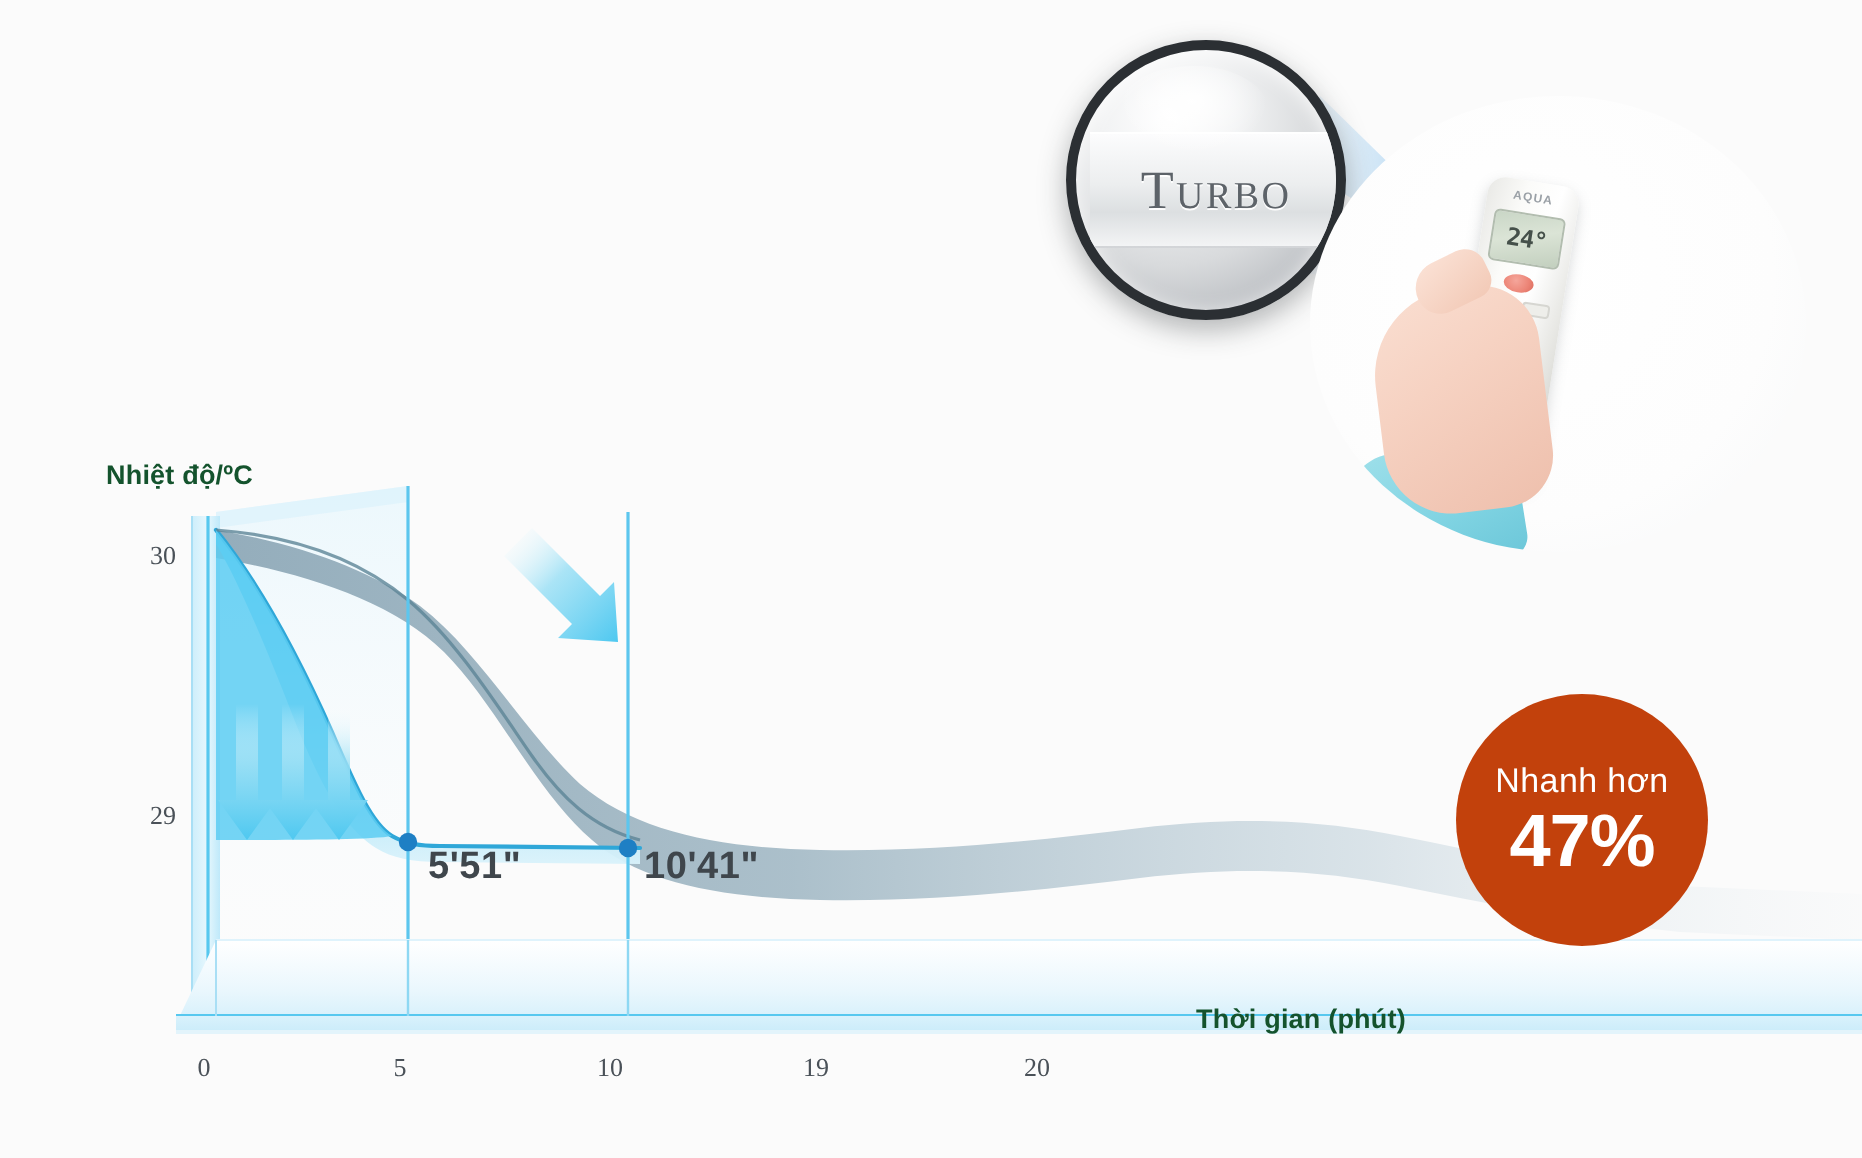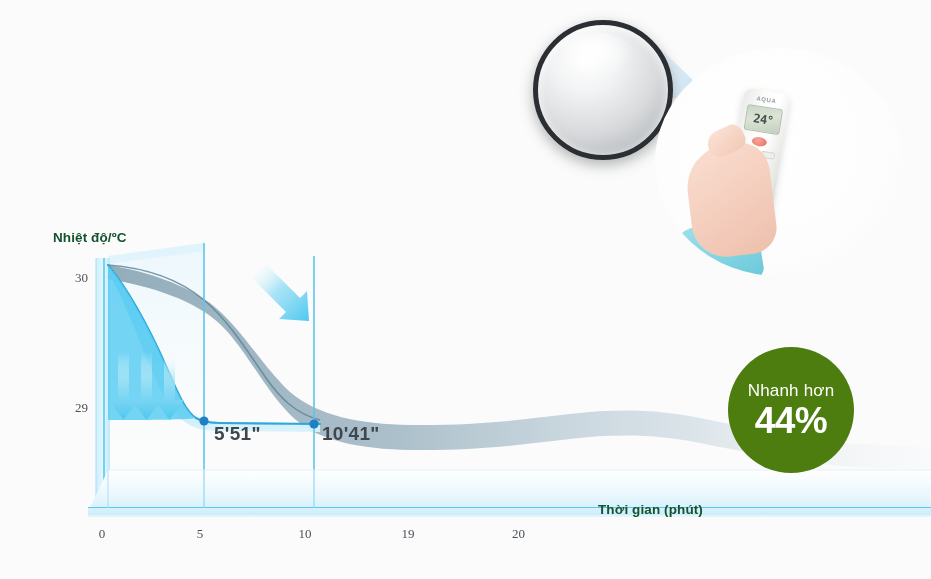--- a/index.html
+++ b/index.html
@@ -60,21 +60,21 @@
   }
   #time-label-0 { left: 214px; top: 423px; }
   #time-label-1 { left: 322px; top: 423px; }
 
   
   #percent-badge {
     position: absolute;
     left: 728px; top: 347px;
     width: 126px; height: 126px;
     border-radius: 50%;
-    background: #4d7c0f;
+    background: #c2410c;
     display: flex;
     flex-direction: column;
     align-items: center;
     justify-content: center;
     color: #ffffff;
   }
   #badge-caption {
     font-size: 17px;
     letter-spacing: .2px;
     margin-bottom: 1px;
@@ -384,21 +384,21 @@
     <div class="tick-label x-tick" style="left:292px; top:526px;text-align:center;">10</div>
     <div class="tick-label x-tick" style="left:395px; top:526px;">19</div>
     <div class="tick-label x-tick" style="left:499px; top:526px;text-align:right;">20</div>
 
     <div class="time-label" id="time-label-0">5'51"</div>
     <div class="time-label" id="time-label-1">10'41"</div>
   </div>
 
   <div id="percent-badge">
     <div id="badge-caption">Nhanh hơn</div>
-    <div id="badge-value">44%</div>
+    <div id="badge-value">47%</div>
   </div>
 
   <svg id="beam" viewBox="0 0 200 140">
     <defs>
       <linearGradient id="gradBeam" x1="1" y1="0" x2="0" y2="0">
         <stop offset="0%" stop-color="#4f9fe0" stop-opacity=".62"></stop>
         <stop offset="55%" stop-color="#8cc4ee" stop-opacity=".42"></stop>
         <stop offset="100%" stop-color="#cfe6f8" stop-opacity=".18"></stop>
       </linearGradient>
       <linearGradient id="gradBeam2" x1="1" y1="0" x2="0" y2="0">
@@ -406,20 +406,23 @@
         <stop offset="100%" stop-color="#dcecfa" stop-opacity=".08"></stop>
       </linearGradient>
     </defs>
     <polygon points="152,98 60,8 44,40 150,104" fill="url(#gradBeam)"></polygon>
     <polygon points="152,98 40,58 46,96 150,106" fill="url(#gradBeam2)"></polygon>
     <rect x="146" y="94" width="14" height="12" rx="2" fill="#3f8fd4" opacity=".75"></rect>
   </svg>
 
   <div id="magnifier">
     <div id="magnifier-ring">
+      <div id="magnifier-keycap">
+        <span id="magnifier-label">Turbo</span>
+      </div>
       <div id="magnifier-gloss"></div>
     </div>
   </div>
 
   <div id="remote-photo">
     <div id="remote-sleeve"></div>
     <div id="remote-body">
       <div id="remote-brand">AQUA</div>
       <div id="remote-lcd">
         <span id="remote-temp">24°</span>

